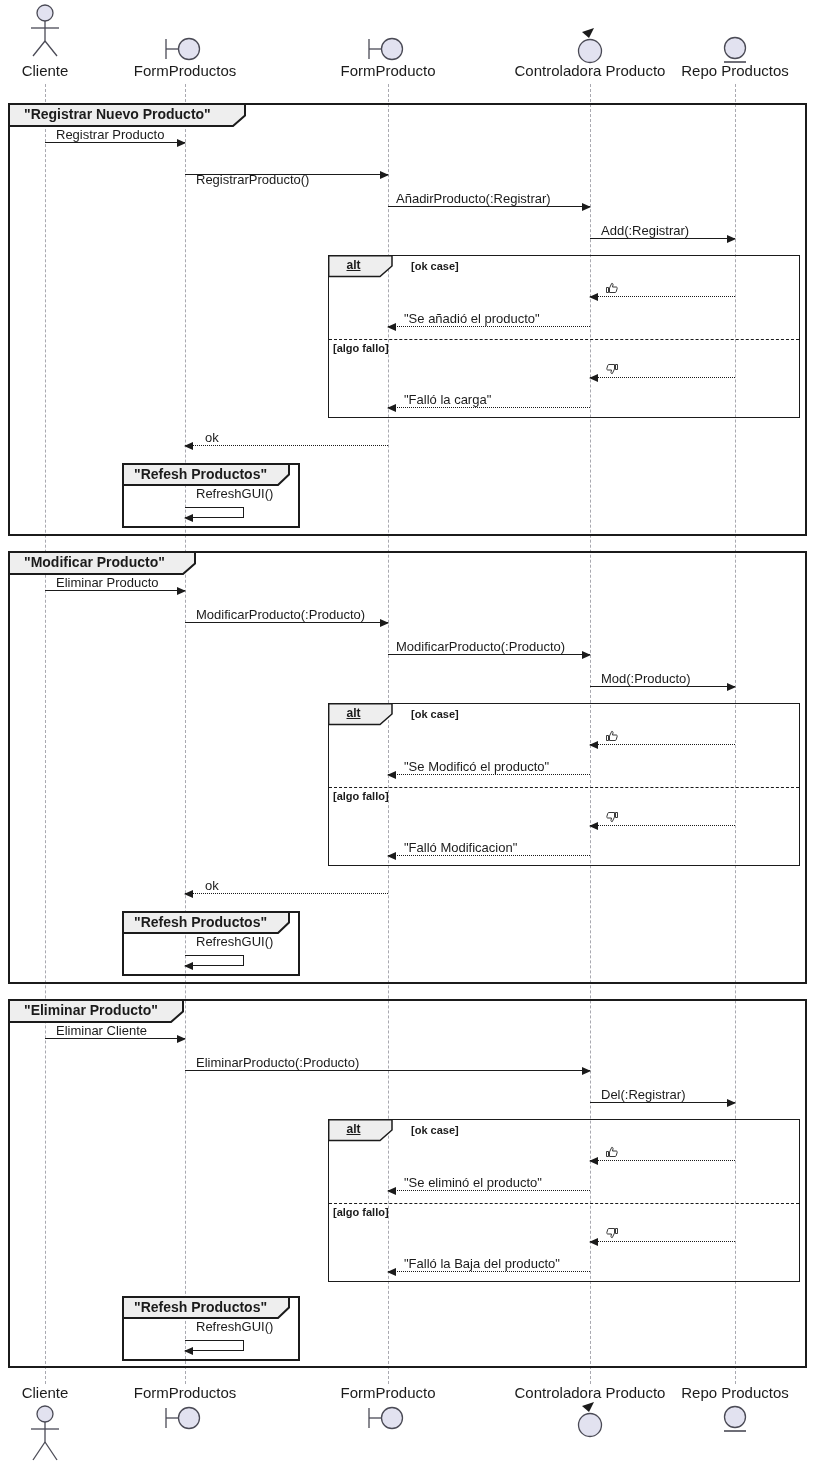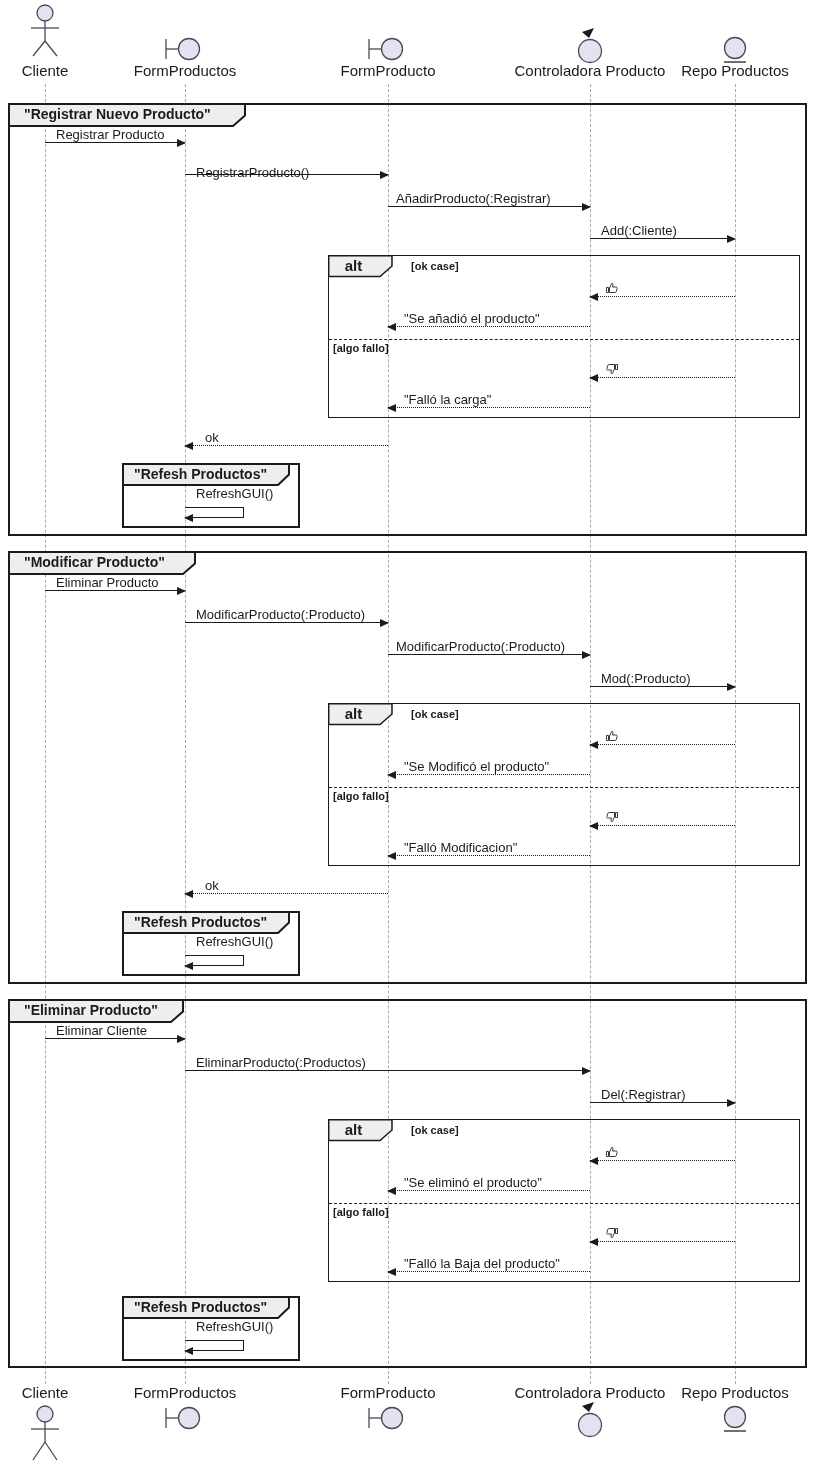--- a/index.html
+++ b/index.html
@@ -5,21 +5,21 @@
   html,body{margin:0;padding:0;background:#fff;}
   .canvas{position:relative;width:816px;height:1467px;background:#ffffff;overflow:hidden;
           font-family:"Liberation Sans",sans-serif;color:#1b1b1b;}
   .lifeline{position:absolute;top:84px;height:1300px;width:0;border-left:1px dashed #a9a9b0;}
   .plabel{position:absolute;transform:translateX(-50%);font-size:15px;white-space:nowrap;}
   .picon{position:absolute;}
   .pframe{position:absolute;left:8px;width:799px;border:2px solid #1b1b1b;box-sizing:border-box;}
   .tab{position:absolute;left:-2px;top:-2px;}
   .tab-label{position:absolute;left:16px;top:0;height:22px;line-height:22px;font-weight:bold;font-size:14px;white-space:nowrap;}
   .altframe{position:absolute;left:328px;width:472px;height:163px;border:1.5px solid #1b1b1b;box-sizing:border-box;}
-  .alt-label{position:absolute;left:0;top:0;width:52px;text-align:center;height:21px;line-height:21px;font-weight:bold;font-size:15px;}
+  .alt-label{position:absolute;left:0;top:0;width:52px;text-align:center;height:21px;line-height:21px;font-weight:bold;font-size:12px;text-decoration:underline;}
   .guard{position:absolute;font-size:11px;font-weight:bold;white-space:nowrap;}
   .divider{position:absolute;left:0;right:0;height:0;border-top:1px dashed #1b1b1b;}
   .msg{position:absolute;font-size:13px;white-space:nowrap;}
   .arr{position:absolute;height:0;}
   .arr.solid{border-top:1px solid #1b1b1b;}
   .arr.dotted{border-top:1px dotted #1b1b1b;}
   .arr::after{content:"";position:absolute;top:-4px;width:0;height:0;
               border-top:4px solid transparent;border-bottom:4px solid transparent;}
   .arr.to-r::after{right:-1px;border-left:9px solid #1b1b1b;}
   .arr.to-l::after{left:-1px;border-right:9px solid #1b1b1b;}
@@ -77,27 +77,27 @@
       <svg width="240" height="25">
           <path d="M1,1 H237 V12.5 L225,23 H1 Z" fill="#EEEEEE" stroke="#1b1b1b" stroke-width="2"></path>
         </svg>
       <span class="tab-label">"Registrar Nuevo Producto"</span>
     </div>
   </div>
 
   <div class="msg" style="left:56px;top:127px">Registrar Producto</div>
   <div class="arr solid to-r" style="left:45px;top:142px;width:140px"></div>
 
-  <div class="msg" style="left:196px;top:165px">RegistrarProducto()</div>
+  <div class="msg" style="left:196px;top:172px">RegistrarProducto()</div>
   <div class="arr solid to-r" style="left:185px;top:174px;width:203px"></div>
 
   <div class="msg" style="left:396px;top:191px">AñadirProducto(:Registrar)</div>
   <div class="arr solid to-r" style="left:388px;top:206px;width:202px"></div>
 
-  <div class="msg" style="left:601px;top:223px">Add(:Cliente)</div>
+  <div class="msg" style="left:601px;top:223px">Add(:Registrar)</div>
   <div class="arr solid to-r" style="left:590px;top:238px;width:145px"></div>
 
   <div class="altframe" style="top:255px">
     <div class="tab" style="left:-1.5px;top:-1.5px">
       <svg width="66" height="23">
           <path d="M0.7,0.7 H64 V11 L52,21.5 H0.7 Z" fill="#EEEEEE" stroke="#1b1b1b" stroke-width="1.5"></path>
         </svg>
       <span class="alt-label">alt</span>
     </div>
     <span class="guard" style="left:82px;top:4px">[ok case]</span>
@@ -207,21 +207,21 @@
       <svg width="178" height="25">
           <path d="M1,1 H175 V12.5 L163,23 H1 Z" fill="#EEEEEE" stroke="#1b1b1b" stroke-width="2"></path>
         </svg>
       <span class="tab-label">"Eliminar Producto"</span>
     </div>
   </div>
 
   <div class="msg" style="left:56px;top:1023px">Eliminar Cliente</div>
   <div class="arr solid to-r" style="left:45px;top:1038px;width:140px"></div>
 
-  <div class="msg" style="left:196px;top:1055px">EliminarProducto(:Productos)</div>
+  <div class="msg" style="left:196px;top:1055px">EliminarProducto(:Producto)</div>
   <div class="arr solid to-r" style="left:185px;top:1070px;width:405px"></div>
 
   <div class="msg" style="left:601px;top:1087px">Del(:Registrar)</div>
   <div class="arr solid to-r" style="left:590px;top:1102px;width:145px"></div>
 
   <div class="altframe" style="top:1119px">
     <div class="tab" style="left:-1.5px;top:-1.5px">
       <svg width="66" height="23">
           <path d="M0.7,0.7 H64 V11 L52,21.5 H0.7 Z" fill="#EEEEEE" stroke="#1b1b1b" stroke-width="1.5"></path>
         </svg>

